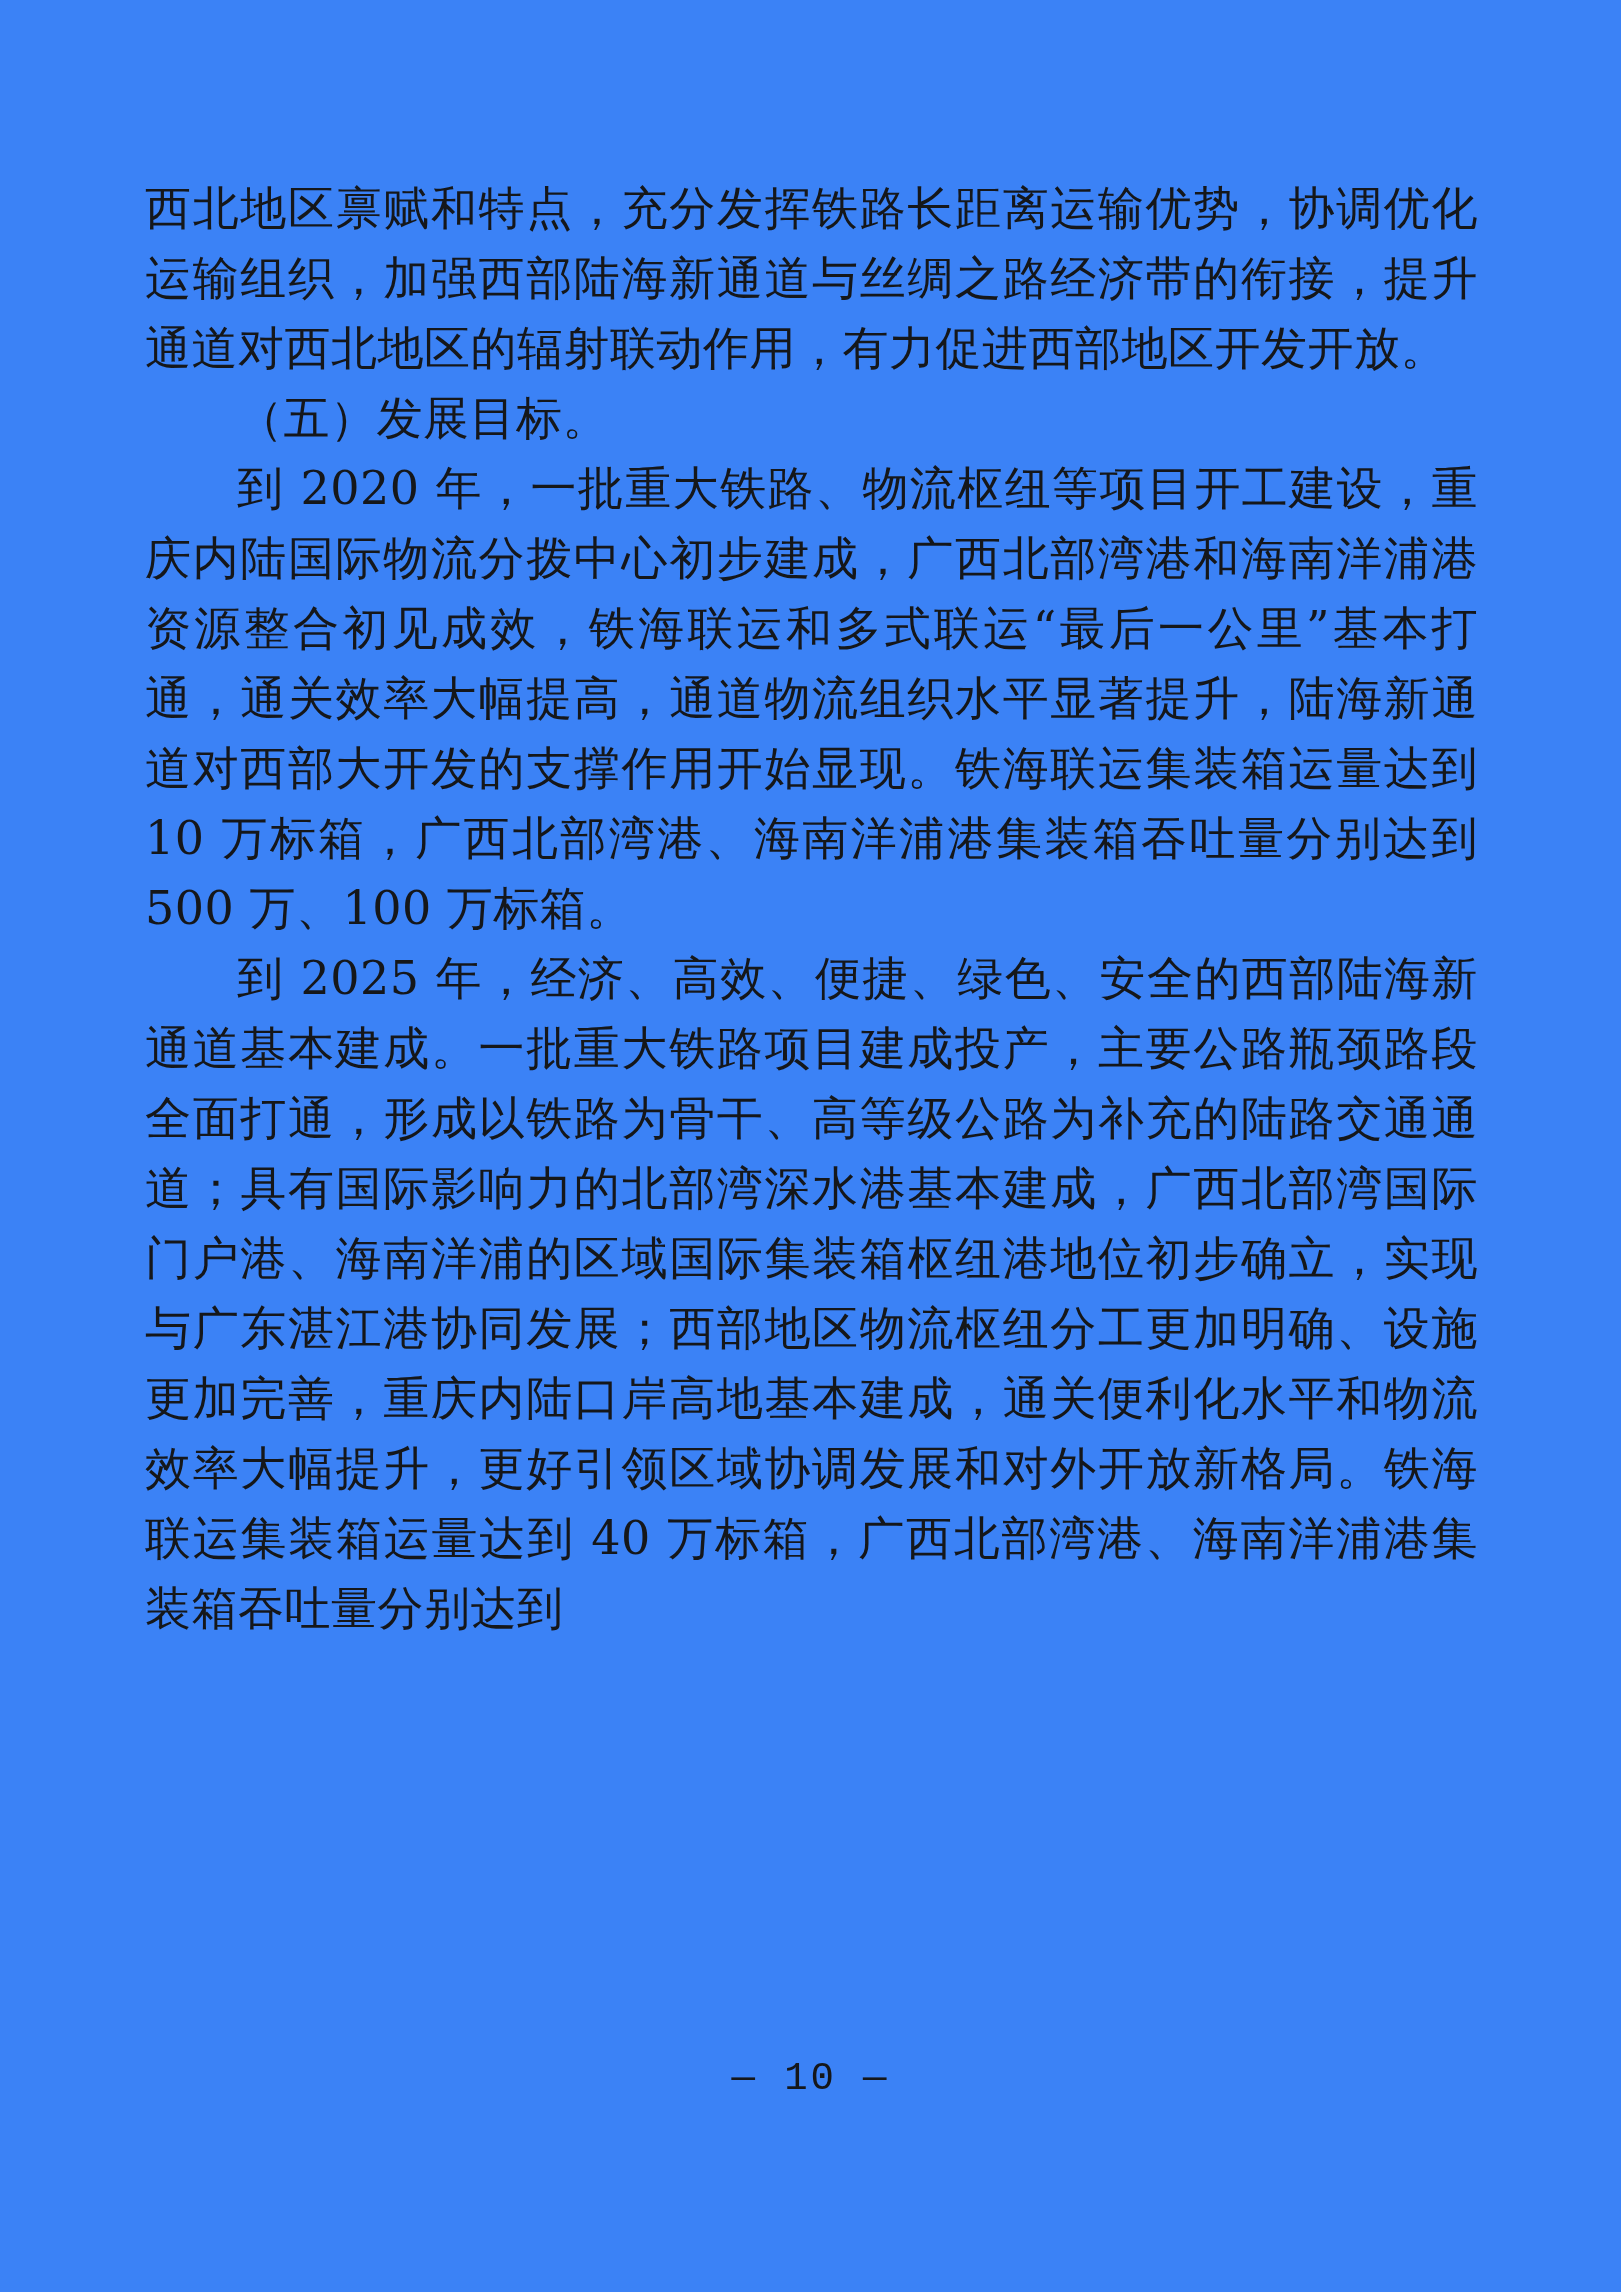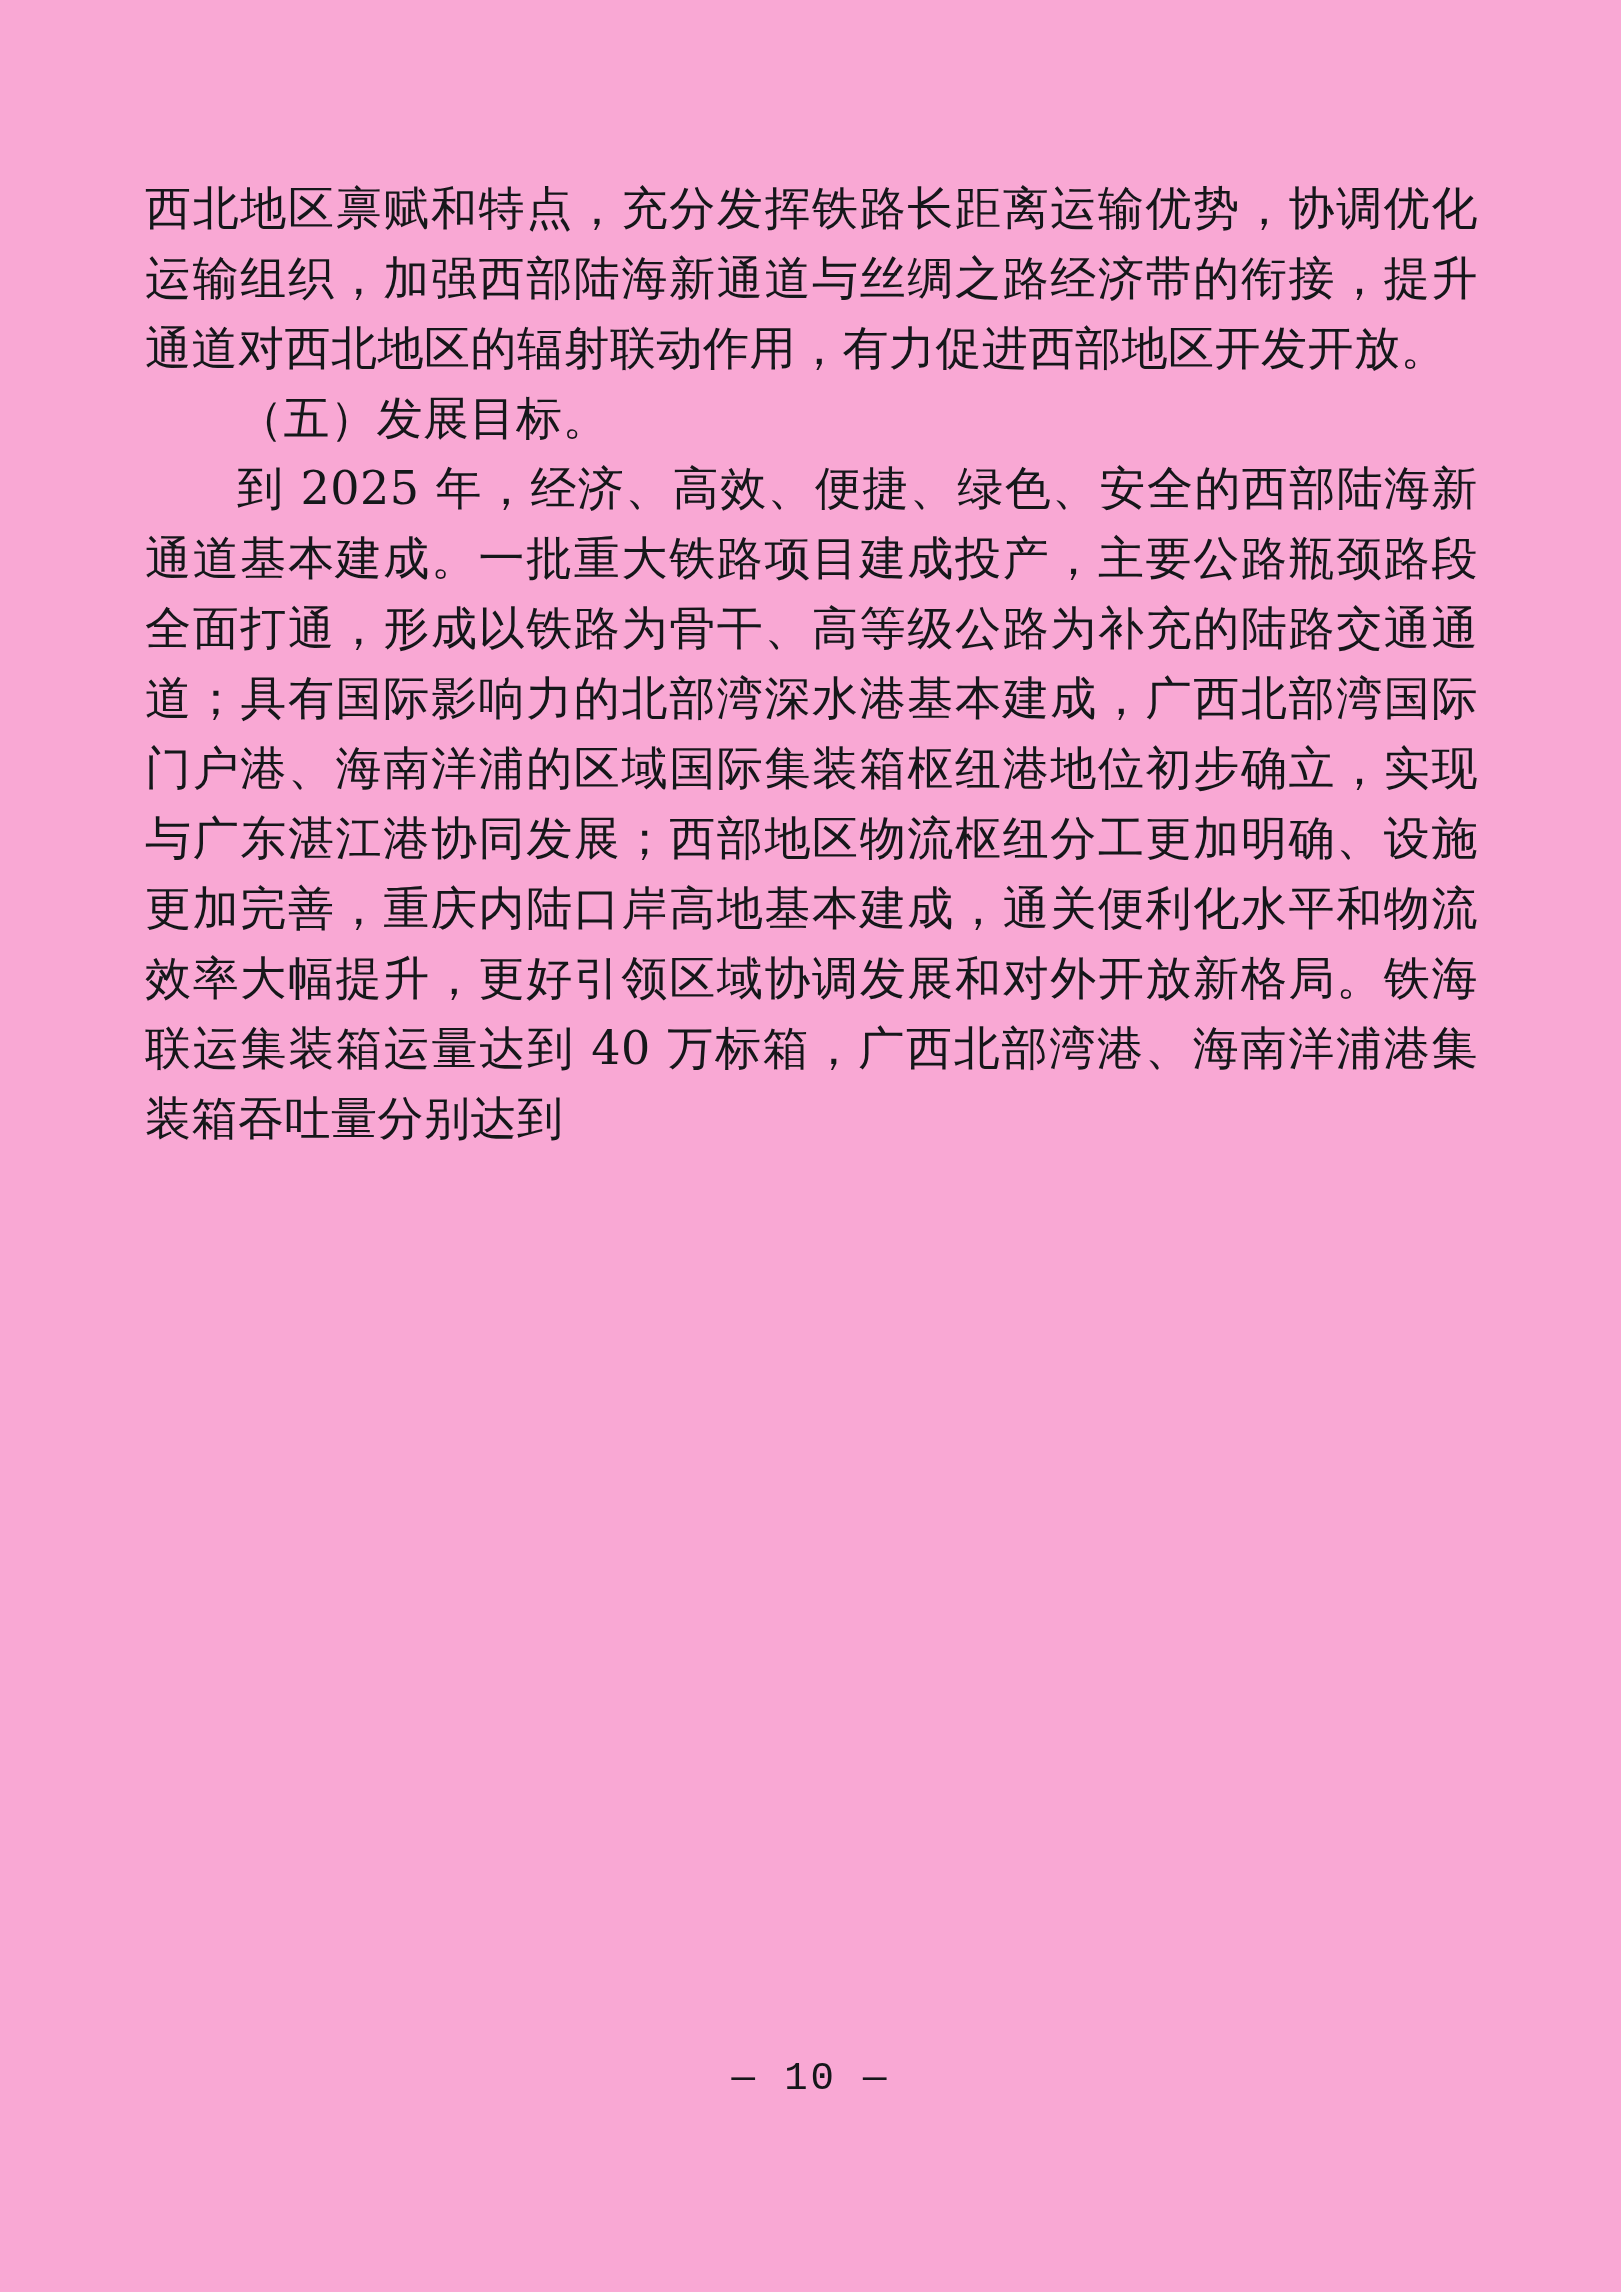--- a/index.html
+++ b/index.html
@@ -7,21 +7,21 @@
     padding: 0;
     background: #ffffff;
   }
   body {
     font-family: "DejaVu Serif", "Liberation Serif", serif;
   }
   .page {
     position: relative;
     width: 1621px;
     height: 2293px;
-    background: #f9a8d4;
+    background: #3b82f6;
     box-sizing: border-box;
     overflow: hidden;
   }
   .content {
     position: absolute;
     left: 145px;
     top: 173px;
     width: 1333px;
   }
   .para {
@@ -61,20 +61,21 @@
 
 <div class="page">
 
   <div class="content">
 
     <p class="para">西北地区禀赋和特点，充分发挥铁路长距离运输优势，协调优化运输组织，加强西部陆海新通道与丝绸之路经济带的衔接，提升通道对西北地区的辐射联动作用，有力促进西部地区开发开放。</p>
 
 
     <p class="para heading">（五）发展目标。</p>
 
+    <p class="para indent">到 2020 年，一批重大铁路、物流枢纽等项目开工建设，重庆内陆国际物流分拨中心初步建成，广西北部湾港和海南洋浦港资源整合初见成效，铁海联运和多式联运“最后一公里”基本打通，通关效率大幅提高，通道物流组织水平显著提升，陆海新通道对西部大开发的支撑作用开始显现。铁海联运集装箱运量达到 10 万标箱，广西北部湾港、海南洋浦港集装箱吞吐量分别达到 500 万、100 万标箱。</p>
 
     <p class="para indent">到 2025 年，经济、高效、便捷、绿色、安全的西部陆海新通道基本建成。一批重大铁路项目建成投产，主要公路瓶颈路段全面打通，形成以铁路为骨干、高等级公路为补充的陆路交通通道；具有国际影响力的北部湾深水港基本建成，广西北部湾国际门户港、海南洋浦的区域国际集装箱枢纽港地位初步确立，实现与广东湛江港协同发展；西部地区物流枢纽分工更加明确、设施更加完善，重庆内陆口岸高地基本建成，通关便利化水平和物流效率大幅提升，更好引领区域协调发展和对外开放新格局。铁海联运集装箱运量达到 40 万标箱，广西北部湾港、海南洋浦港集装箱吞吐量分别达到</p>
 
   </div>
 
   <div class="footer">— 10 —</div>
 
 </div>
 
 

